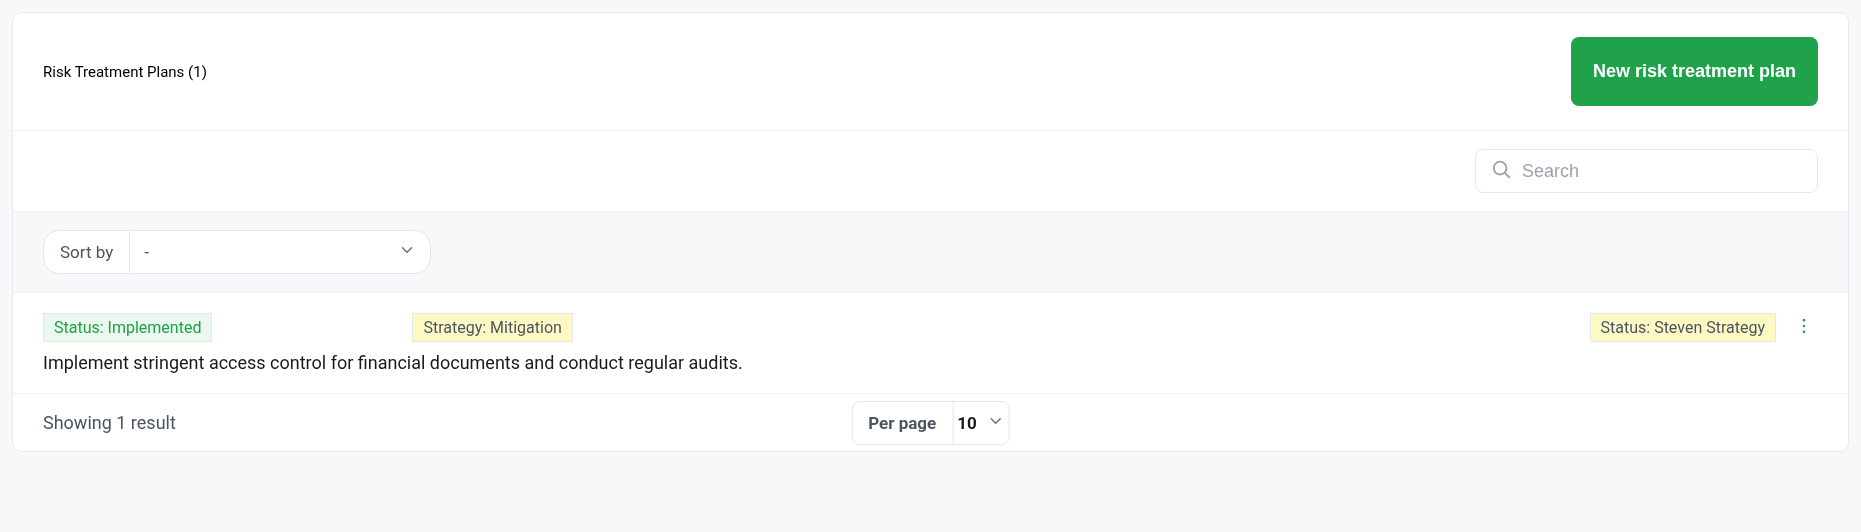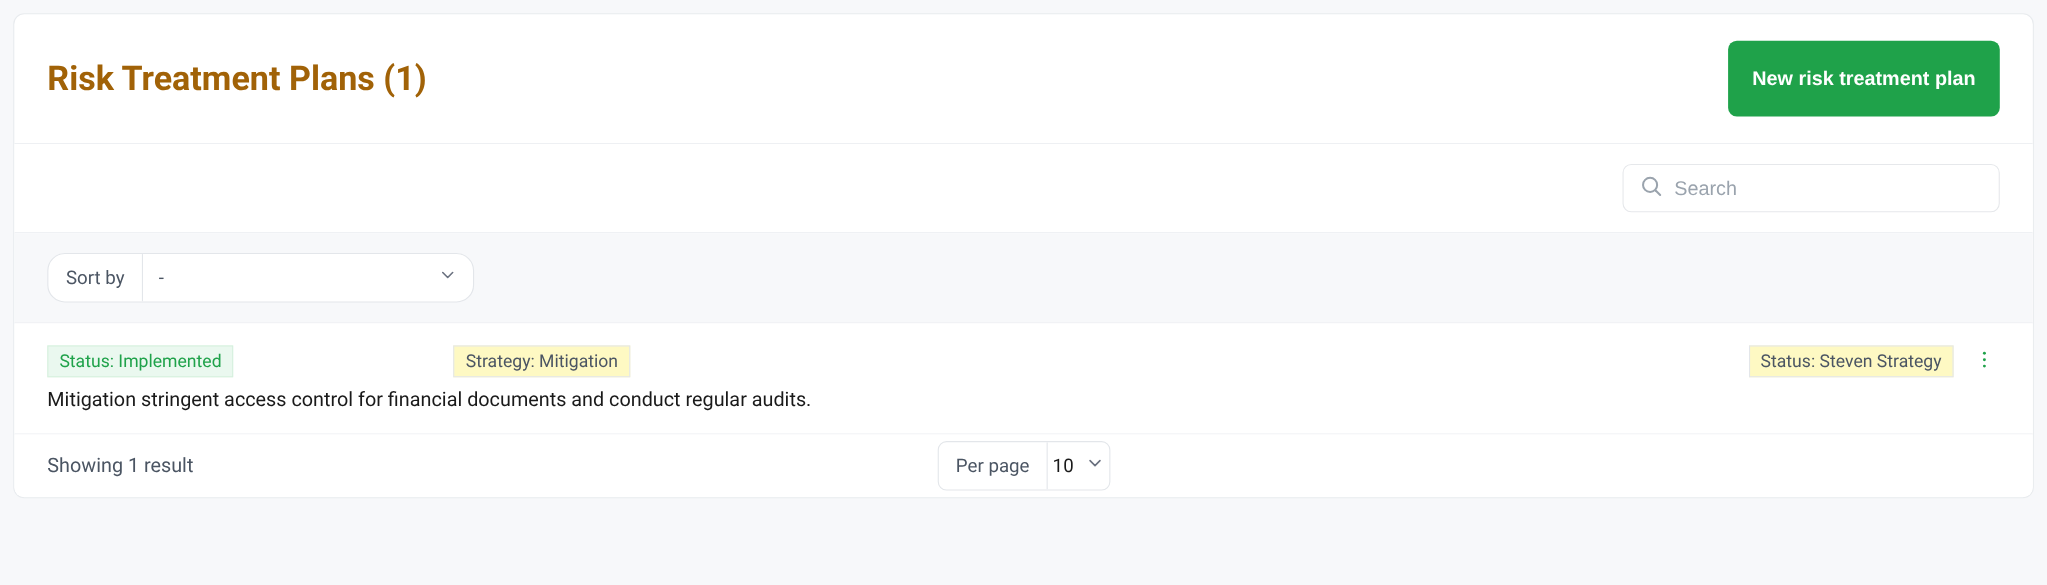--- a/index.html
+++ b/index.html
@@ -17,23 +17,23 @@
     overflow: hidden;
   }
   .card-header {
     display: flex;
     align-items: center;
     justify-content: space-between;
     padding: 24px 30px;
     border-bottom: 1px solid #eef0f3;
   }
   .card-title {
-    font-size: 31px;
-    font-weight: 700;
-    color: #a16207;
+    font-size: 15px;
+    font-weight: 400;
+    color: #000000;
   }
   .btn-primary {
     background: #1fa24a;
     color: #fff;
     border: none;
     border-radius: 8px;
     padding: 24px 22px;
     font-size: 18px;
     font-weight: 600;
     cursor: pointer;
@@ -157,20 +157,21 @@
   .perpage-wrap {
     position: absolute;
     left: 50%;
     transform: translateX(-50%);
     display: inline-flex;
     align-items: stretch;
     border: 1px solid #e3e6ea;
     border-radius: 8px;
     background: #fff;
     overflow: hidden;
+    font-weight: bold;
   }
   .perpage-label {
     padding: 10px 16px;
     font-size: 17px;
     color: #4b5563;
     border-right: 1px solid #e3e6ea;
     display: flex;
     align-items: center;
   }
   .perpage-select {
@@ -230,21 +231,21 @@
       <span class="kebab">
         <span>
           <svg width="20" height="20" viewBox="0 0 24 24" fill="#1fa24a">
               <circle cx="12" cy="5" r="1.6"></circle>
               <circle cx="12" cy="12" r="1.6"></circle>
               <circle cx="12" cy="19" r="1.6"></circle>
             </svg>
         </span>
       </span>
     </div>
-    <div class="item-desc">Mitigation stringent access control for financial documents and conduct regular audits.</div>
+    <div class="item-desc">Implement stringent access control for financial documents and conduct regular audits.</div>
   </div>
 
   <div class="footer-row">
     <div class="results-text">Showing 1 result</div>
     <div class="perpage-wrap">
       <div class="perpage-label">Per page</div>
       <div class="perpage-select">
         <span>10</span>
         <span>
           <svg width="18" height="18" viewBox="0 0 24 24" fill="none" stroke="#6b7280" stroke-width="2" stroke-linecap="round" stroke-linejoin="round">

